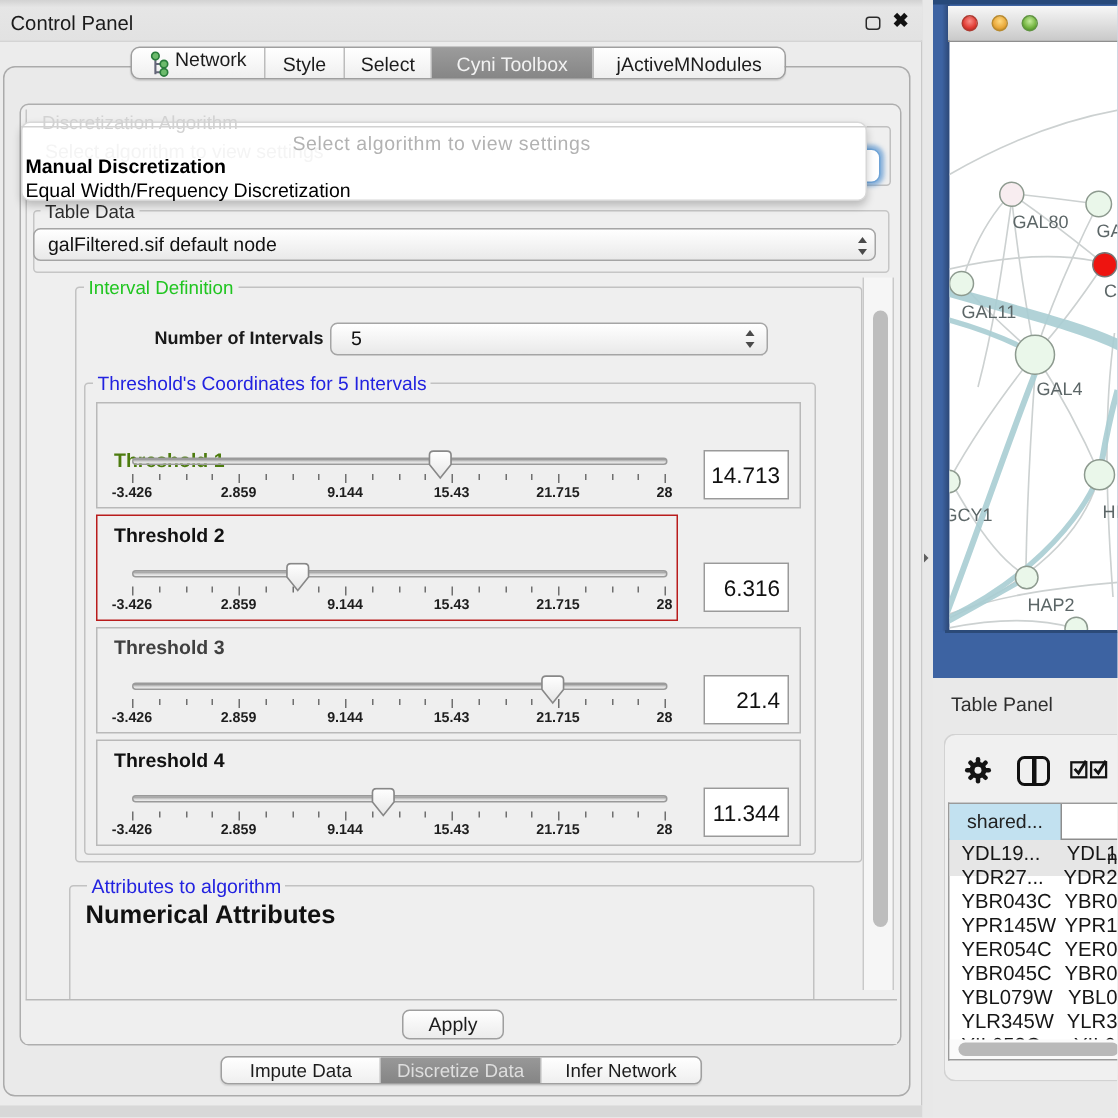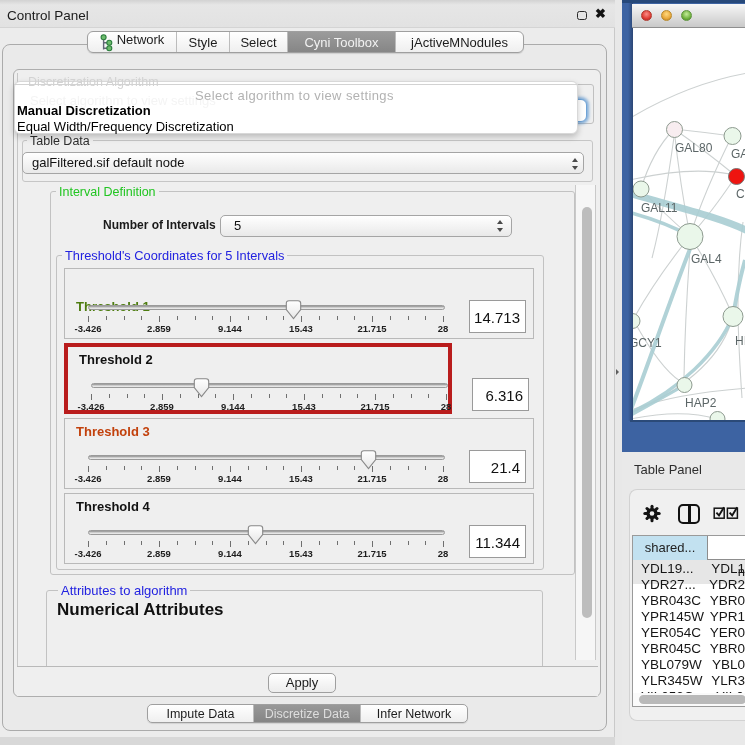--- a/index.html
+++ b/index.html
@@ -92,21 +92,21 @@
           <defs>
             <linearGradient id="tg0" x1="0" y1="0" x2="0" y2="1">
               <stop offset="0" stop-color="#ffffff"></stop>
               <stop offset="1" stop-color="#e6e6e6"></stop>
             </linearGradient>
           </defs>
           <path d="M4,0.7 L13,0.7 Q15.7,0.7 15.7,3.4 L15.7,9.6 L8.5,18.6 L1.3,9.6 L1.3,3.4 Q1.3,0.7 4,0.7 Z" fill="url(#tg0)" stroke="#888" stroke-width="1.1"></path>
         </svg>
         <div class="abs" style="left:404px;top:31px;width:57px;height:33px;background:#fff;border:1px solid #9a9a9a;font-size:15px;color:#111;text-align:right;line-height:33px;padding-right:5px;">14.713</div>
       </div>
-      <div class="abs" style="left:64px;top:343px;width:388px;height:71px;border:4px solid #b91c1c;">
+      <div class="abs" style="left:64px;top:343px;width:388px;height:71px;border:1px solid #b91c1c;">
         <div class="abs" style="left:11px;top:5px;font-size:13px;font-weight:bold;color:#111;">Threshold 2</div>
         <div class="abs" style="left:23px;top:36px;width:357px;height:5px;border-radius:3px;background:linear-gradient(#8f8f8f,#d9d9d9 60%,#efefef);border:0.5px solid #9a9a9a;"></div>
         <div class="abs" style="left:23.0px;top:47px;width:1px;height:6px;background:#6f6f6f;"></div>
         <div class="abs" style="left:40.8px;top:47px;width:1px;height:3.5px;background:#6f6f6f;"></div>
         <div class="abs" style="left:58.5px;top:47px;width:1px;height:3.5px;background:#6f6f6f;"></div>
         <div class="abs" style="left:76.3px;top:47px;width:1px;height:3.5px;background:#6f6f6f;"></div>
         <div class="abs" style="left:94.0px;top:47px;width:1px;height:6px;background:#6f6f6f;"></div>
         <div class="abs" style="left:111.8px;top:47px;width:1px;height:3.5px;background:#6f6f6f;"></div>
         <div class="abs" style="left:129.5px;top:47px;width:1px;height:3.5px;background:#6f6f6f;"></div>
         <div class="abs" style="left:147.3px;top:47px;width:1px;height:3.5px;background:#6f6f6f;"></div>
@@ -134,21 +134,21 @@
             <linearGradient id="tg1" x1="0" y1="0" x2="0" y2="1">
               <stop offset="0" stop-color="#ffffff"></stop>
               <stop offset="1" stop-color="#e6e6e6"></stop>
             </linearGradient>
           </defs>
           <path d="M4,0.7 L13,0.7 Q15.7,0.7 15.7,3.4 L15.7,9.6 L8.5,18.6 L1.3,9.6 L1.3,3.4 Q1.3,0.7 4,0.7 Z" fill="url(#tg1)" stroke="#888" stroke-width="1.1"></path>
         </svg>
         <div class="abs" style="left:404px;top:31px;width:57px;height:33px;background:#fff;border:1px solid #9a9a9a;font-size:15px;color:#111;text-align:right;line-height:33px;padding-right:5px;">6.316</div>
       </div>
       <div class="abs" style="left:64px;top:418px;width:470px;height:71px;border:1px solid #b9b9b9;">
-        <div class="abs" style="left:11px;top:5px;font-size:13px;font-weight:bold;color:#c2410c;">Threshold 3</div>
+        <div class="abs" style="left:11px;top:5px;font-size:13px;font-weight:bold;color:#404040;">Threshold 3</div>
         <div class="abs" style="left:23px;top:36px;width:357px;height:5px;border-radius:3px;background:linear-gradient(#8f8f8f,#d9d9d9 60%,#efefef);border:0.5px solid #9a9a9a;"></div>
         <div class="abs" style="left:23.0px;top:47px;width:1px;height:6px;background:#6f6f6f;"></div>
         <div class="abs" style="left:40.8px;top:47px;width:1px;height:3.5px;background:#6f6f6f;"></div>
         <div class="abs" style="left:58.5px;top:47px;width:1px;height:3.5px;background:#6f6f6f;"></div>
         <div class="abs" style="left:76.3px;top:47px;width:1px;height:3.5px;background:#6f6f6f;"></div>
         <div class="abs" style="left:94.0px;top:47px;width:1px;height:6px;background:#6f6f6f;"></div>
         <div class="abs" style="left:111.8px;top:47px;width:1px;height:3.5px;background:#6f6f6f;"></div>
         <div class="abs" style="left:129.5px;top:47px;width:1px;height:3.5px;background:#6f6f6f;"></div>
         <div class="abs" style="left:147.3px;top:47px;width:1px;height:3.5px;background:#6f6f6f;"></div>
         <div class="abs" style="left:165.0px;top:47px;width:1px;height:6px;background:#6f6f6f;"></div>

